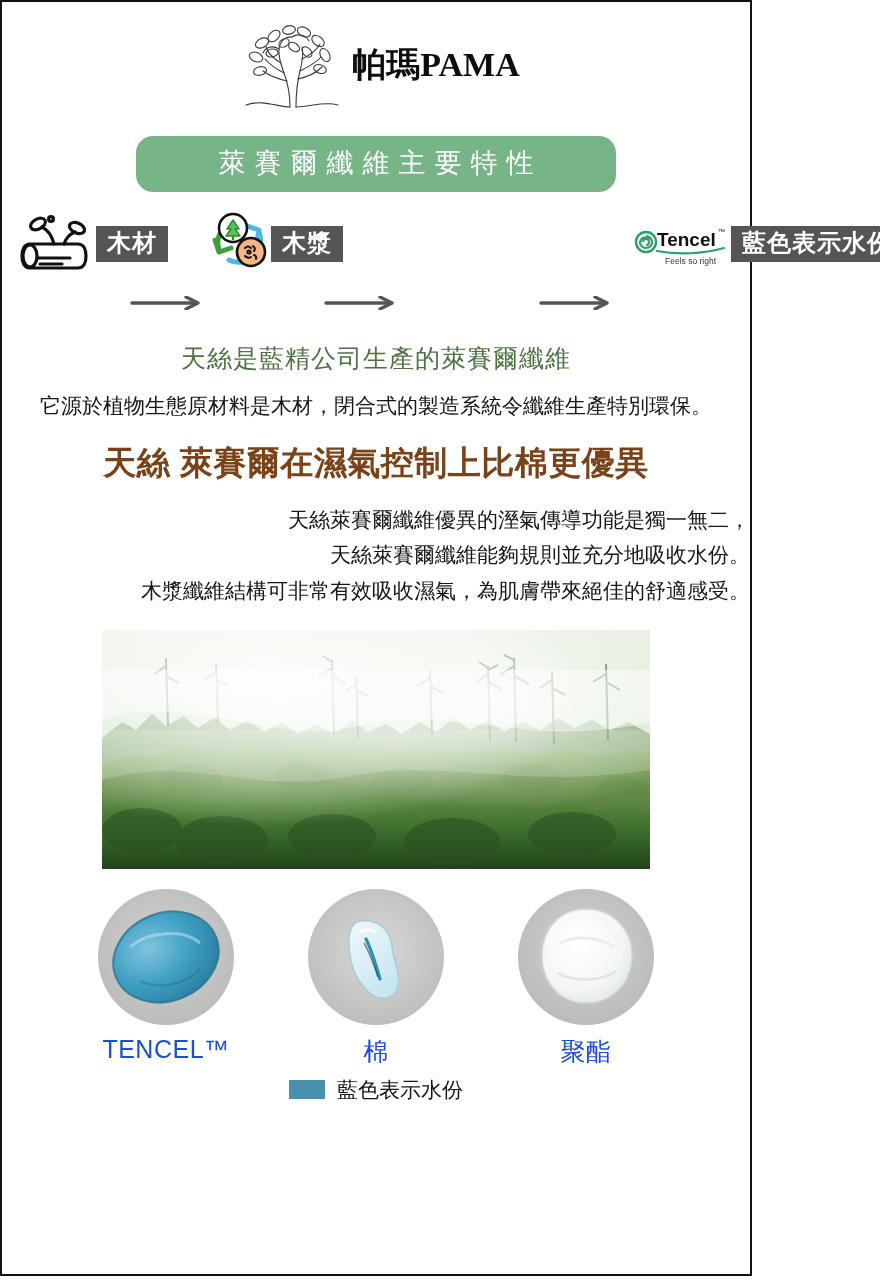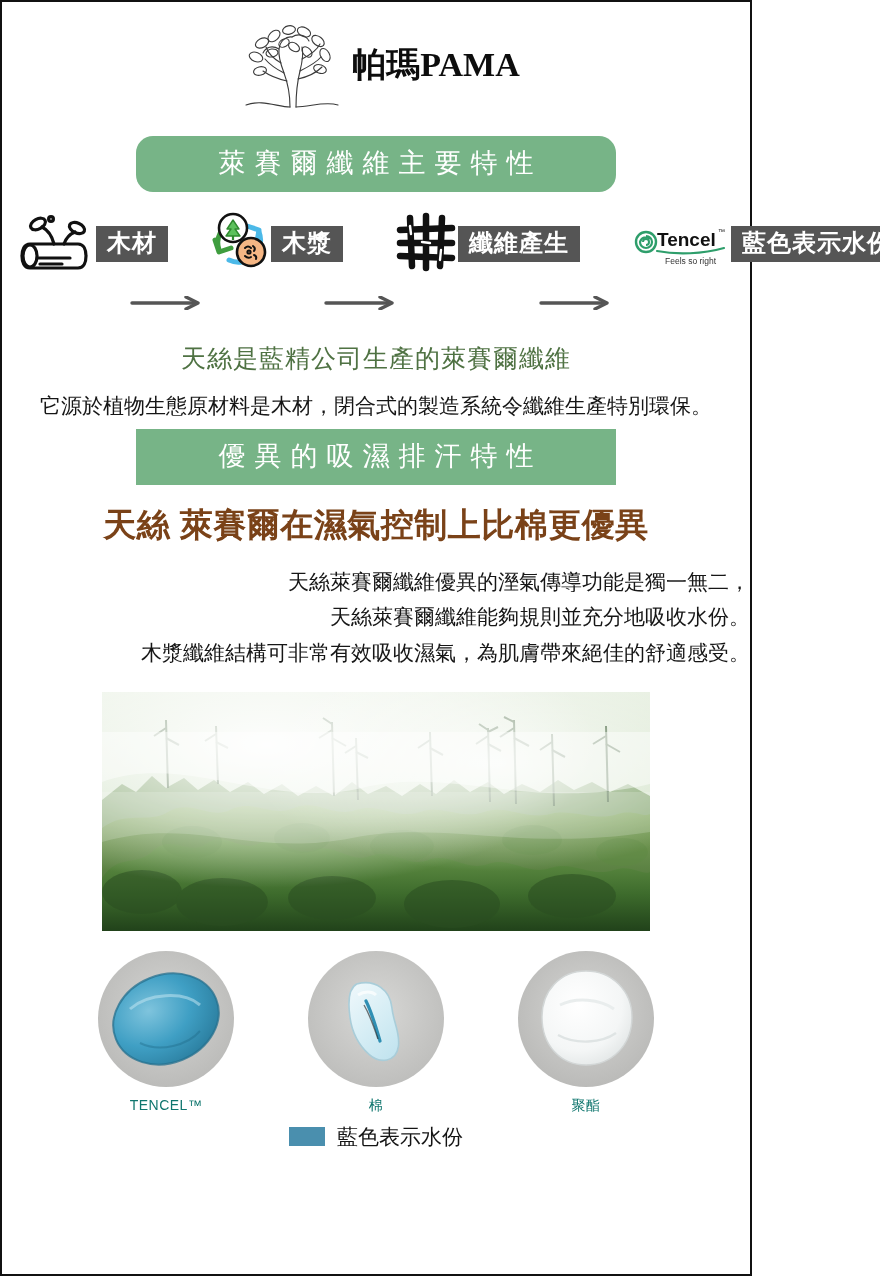--- a/index.html
+++ b/index.html
@@ -132,22 +132,22 @@
   
   .fibers{
     display:flex;justify-content:center;align-items:flex-start;
     gap:70px;
     margin-top:18px;
   }
   .fiber{width:140px;text-align:center;}
   .fiber .disc{width:140px;height:140px;display:block;margin:0 auto;}
   .fiber .cap{
     margin-top:8px;
-    font-size:14px;
-    color:#0f766e;
+    font-size:25px;
+    color:#1d4ed8;
     letter-spacing:0.5px;
   }
   .legend{
     display:flex;align-items:center;justify-content:center;
     gap:12px;margin-top:8px;
   }
   .legend .swatch{
     width:36px;height:19px;background:#4a8fae;display:inline-block;
   }
   .legend .lbl{font-size:21px;color:#141414;}
@@ -245,40 +245,20 @@
       <span class="chip">木漿</span>
     </div>
 
     <span class="arrow a2">
       <svg width="74" height="14" viewBox="0 0 74 14">
         <line x1="2" y1="7" x2="64" y2="7" stroke="#555" stroke-width="3.4" stroke-linecap="round"></line>
         <polyline points="56,1 68,7 56,13" fill="none" stroke="#555" stroke-width="3.4" stroke-linecap="round" stroke-linejoin="round"></polyline>
       </svg>
     </span>
 
-    <div class="node n3">
-      <span class="ico">
-        <svg width="64" height="60" viewBox="0 0 64 60">
-          <g stroke="#111" stroke-width="6.5" stroke-linecap="round" fill="none">
-            <path d="M16 6 L18 54"></path>
-            <path d="M32 4 L32 56"></path>
-            <path d="M48 6 L46 54"></path>
-            <path d="M6 18 L58 16"></path>
-            <path d="M6 31 L58 31"></path>
-            <path d="M6 44 L58 46"></path>
-          </g>
-          <g stroke="#fff" stroke-width="2.4" stroke-linecap="round">
-            <path d="M16 14 L17 22"></path>
-            <path d="M47 38 L46 48"></path>
-            <path d="M28 30 L36 31"></path>
-          </g>
-        </svg>
-      </span>
-      <span class="chip">纖維產生</span>
-    </div>
 
     <span class="arrow a3">
       <svg width="74" height="14" viewBox="0 0 74 14">
         <line x1="2" y1="7" x2="64" y2="7" stroke="#555" stroke-width="3.4" stroke-linecap="round"></line>
         <polyline points="56,1 68,7 56,13" fill="none" stroke="#555" stroke-width="3.4" stroke-linecap="round" stroke-linejoin="round"></polyline>
       </svg>
     </span>
 
     <div class="node n4">
       <span class="ico">
@@ -297,21 +277,20 @@
       <span class="chip">藍色表示水份</span>
     </div>
   </div>
 
   <div class="green-line">天絲是藍精公司生產的萊賽爾纖維</div>
 
   <div class="para">
     <div>它源於植物生態原材料是木材，閉合式的製造系統令纖維生產特別環保。</div>
   </div>
 
-  <div class="banner banner-2">優異的吸濕排汗特性</div>
 
   <div class="headline">天絲 萊賽爾在濕氣控制上比棉更優異</div>
 
   <div class="para2">
     <div>天絲萊賽爾纖維優異的溼氣傳導功能是獨一無二，</div>
     <div>天絲萊賽爾纖維能夠規則並充分地吸收水份。</div>
     <div>木漿纖維結構可非常有效吸收濕氣，為肌膚帶來絕佳的舒適感受。</div>
   </div>
 
   <div class="photo-wrap">

